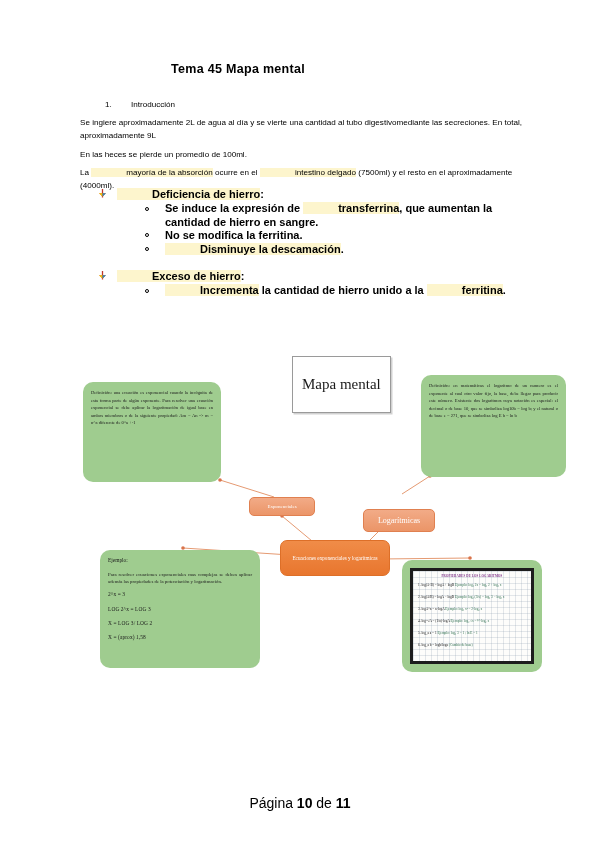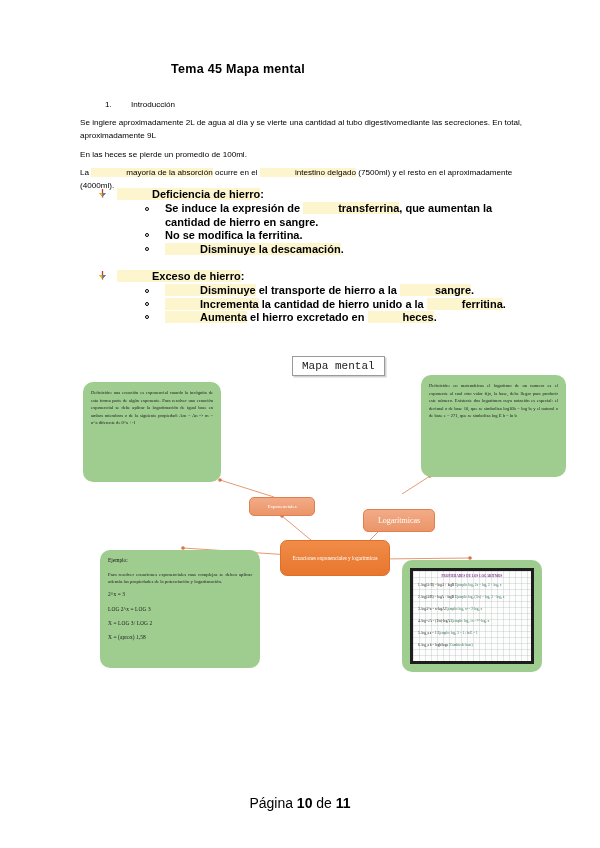--- a/index.html
+++ b/index.html
@@ -105,25 +105,25 @@
     top: 345px;
     width: 440px;
     height: 340px;
   }
   .mm-svg { position: absolute; left: 0; top: 0; }
 
   .mm-title-box {
     position: absolute;
     left: 212px;
     top: 11px;
-    padding: 3px 9px;
+    padding: 19px 9px;
     border: 1px solid #9a9a9a;
     background: #ffffff;
-    font-family: Liberation Mono, monospace;
-    font-size: 11px;
+    font-family: Liberation Serif, serif;
+    font-size: 15px;
     color: #1a1a1a;
     box-shadow: 1.5px 1.5px 0 rgba(0,0,0,.18);
   }
 
   .green-box {
     position: absolute;
     background: #9fcc8f;
     border-radius: 10px;
     font-family: "Liberation Serif", serif;
     color: #1c1c1c;
@@ -280,29 +280,21 @@
           <path d="M5.5 1 L5.5 9.5" stroke="#c0392b" stroke-width="1.3" fill="none"></path>
           <path d="M2 5.2 L5.5 8.6 L9 5.2 Z" fill="#d35400"></path>
           <path d="M2 5.2 L5.5 8.6 L5.5 5.2 Z" fill="#f1c40f"></path>
           <path d="M5.5 8.6 L9 5.2 L5.5 5.2 Z" fill="#2e86c1"></path>
         </svg>
       </span>
       <span class="hl">Exceso de hierro</span>:
     </div>
     <div class="blevel2">
       <span class="circ"></span>
-      <span><span class="hl">Disminuye</span> el transporte de hierro a la <span class="hl">sangre</span>.</span>
-    </div>
-    <div class="blevel2">
-      <span class="circ"></span>
       <span><span class="hl">Incrementa</span> la cantidad de hierro unido a la <span class="hl">ferritina</span>.</span>
-    </div>
-    <div class="blevel2">
-      <span class="circ"></span>
-      <span><span class="hl">Aumenta</span> el hierro excretado en <span class="hl">heces</span>.</span>
     </div>
   </div>
 
   <div class="mindmap">
 
     <svg class="mm-svg" width="440" height="340">
 
       <line x1="140" y1="135" x2="194" y2="152" stroke="#e59a72" stroke-width="1"></line>
       <circle cx="140" cy="135" r="1.8" fill="#d9734a"></circle>
 

